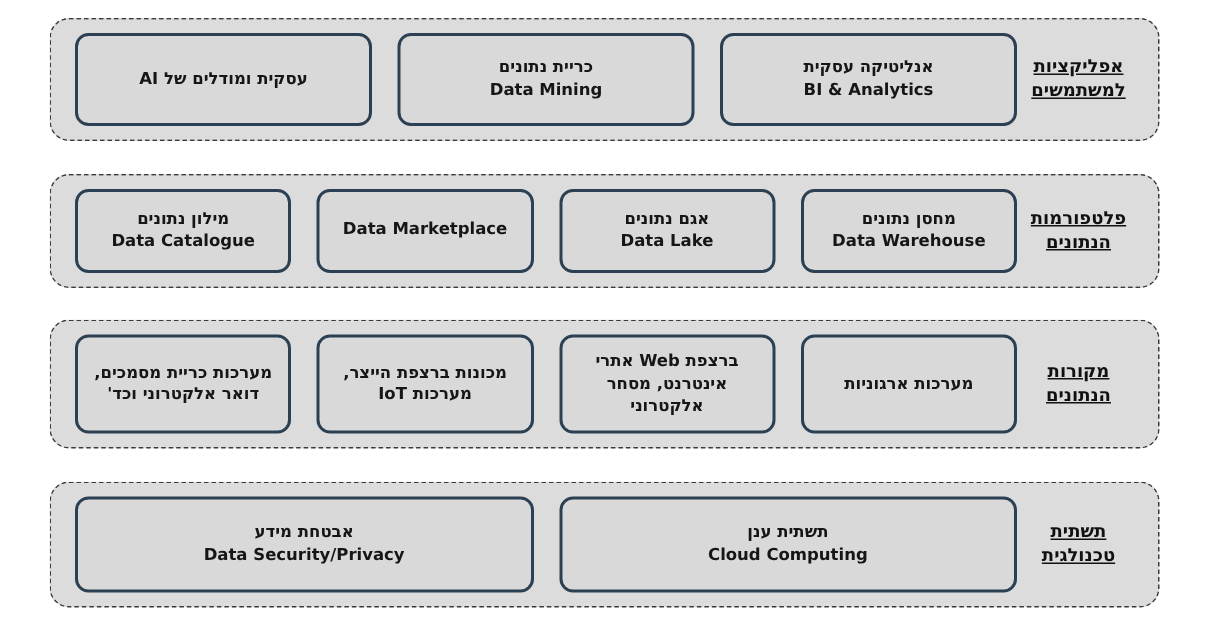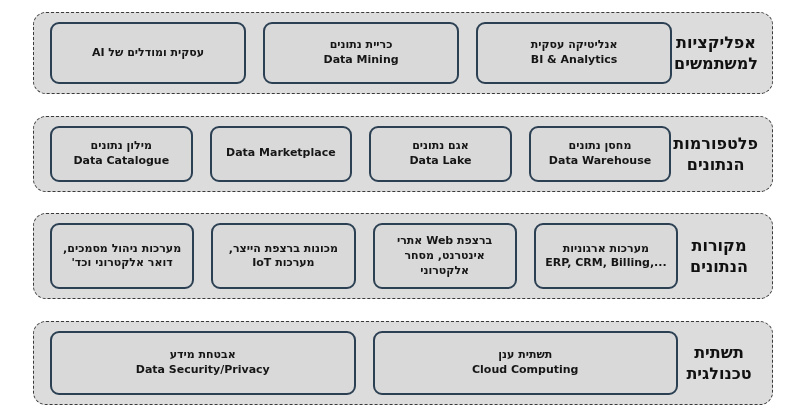--- a/index.html
+++ b/index.html
@@ -44,26 +44,27 @@
   .layer-1 { height: 82px; }
   .layer-2 { height: 76px; }
   .layer-3 { height: 86px; }
   .layer-4 { height: 84px; }
 
   
   .layer-label {
     flex: 0 0 78px;
     text-align: center;
     direction: rtl;
-    font-size: 16px;
+    font-size: 12px;
     font-weight: 700;
     line-height: 1.32;
     color: #111111;
     padding: 0 2px;
     white-space: pre-line;
+    text-decoration: underline;
   }
 
   
   .nodes {
     flex: 1 1 auto;
     display: flex;
     flex-direction: row-reverse;
     align-items: stretch;
     justify-content: space-between;
     gap: 17px;
@@ -148,33 +149,32 @@
       </div>
     </div>
   </div>
 
   <div class="layer layer-3">
     <div class="layer-label">מקורות
 הנתונים</div>
     <div class="nodes">
       <div class="node">
         <span class="line">מערכות ארגוניות</span>
-        <span class="line en">ERP, CRM, Billing,...</span>
       </div>
       <div class="node">
         <span class="line wrapish">ברצפת Web
 אתרי אינטרנט, מסחר
 אלקטרוני</span>
       </div>
       <div class="node">
         <span class="line wrapish">מכונות ברצפת הייצר,
 מערכות IoT</span>
       </div>
       <div class="node">
-        <span class="line wrapish">מערכות ניהול מסמכים,
+        <span class="line wrapish">מערכות כריית מסמכים,
 דואר אלקטרוני וכד'</span>
       </div>
     </div>
   </div>
 
   <div class="layer layer-4">
     <div class="layer-label">תשתית
 טכנולגית</div>
     <div class="nodes">
       <div class="node">

